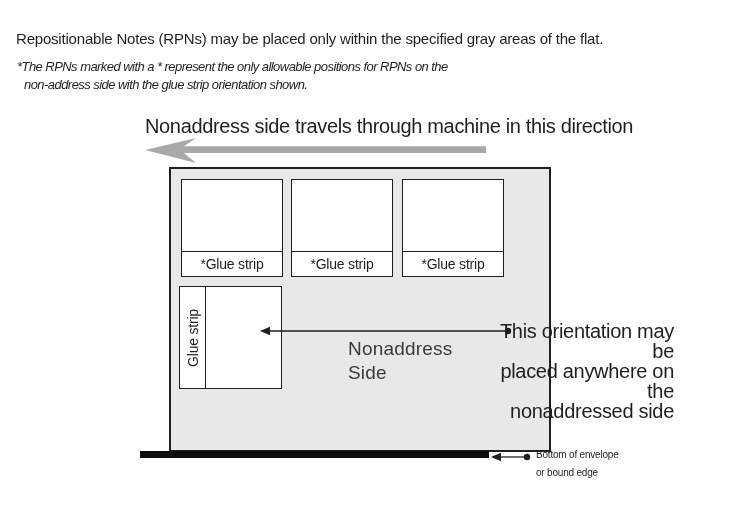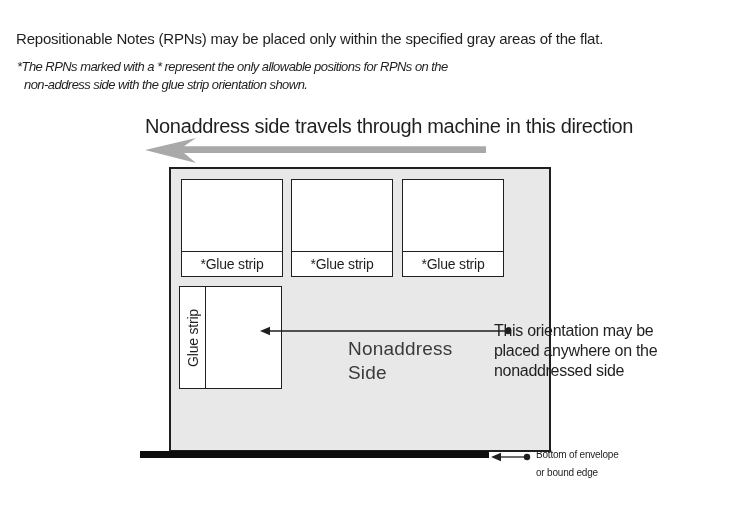--- a/index.html
+++ b/index.html
@@ -44,21 +44,21 @@
     position:absolute; left:50%; top:50%;
     transform:translate(-50%,-50%) rotate(-90deg);
     white-space:nowrap; font-size:14px; letter-spacing:-0.2px;
   }
 
   .side-label { position:absolute; left:177px; top:168px; font-size:19px; line-height:24px; color:var(--side-label, #3a3a3a); letter-spacing:0.2px; }
 
   .bottom-bar { left:140px; top:451px; width:349px; height:7px; background:var(--bottom-bar, #0d0d0d); }
 
   .orient-arrow { left:258px; top:324px; color:var(--ink, #1f1f1f); }
-  .orient-text  { left:494px; top:321px; width:180px; text-align:left; font-size:16px; line-height:20px; letter-spacing:-0.3px; }
+  .orient-text  { left:494px; top:321px; width:180px; text-align:right; font-size:20px; line-height:20px; letter-spacing:-0.3px; }
 
   .bottom-arrow { left:489px; top:450px; color:var(--ink, #1f1f1f); }
   .bottom-text  { left:536px; top:446px; font-size:10px; line-height:17.5px; letter-spacing:-0.2px; white-space:nowrap; }
 </style>
 </head>
 <body>
 
 <div class="canvas">
 
   <div class="abs heading">Repositionable Notes (RPNs) may be placed only within the specified gray areas of the flat.</div>

